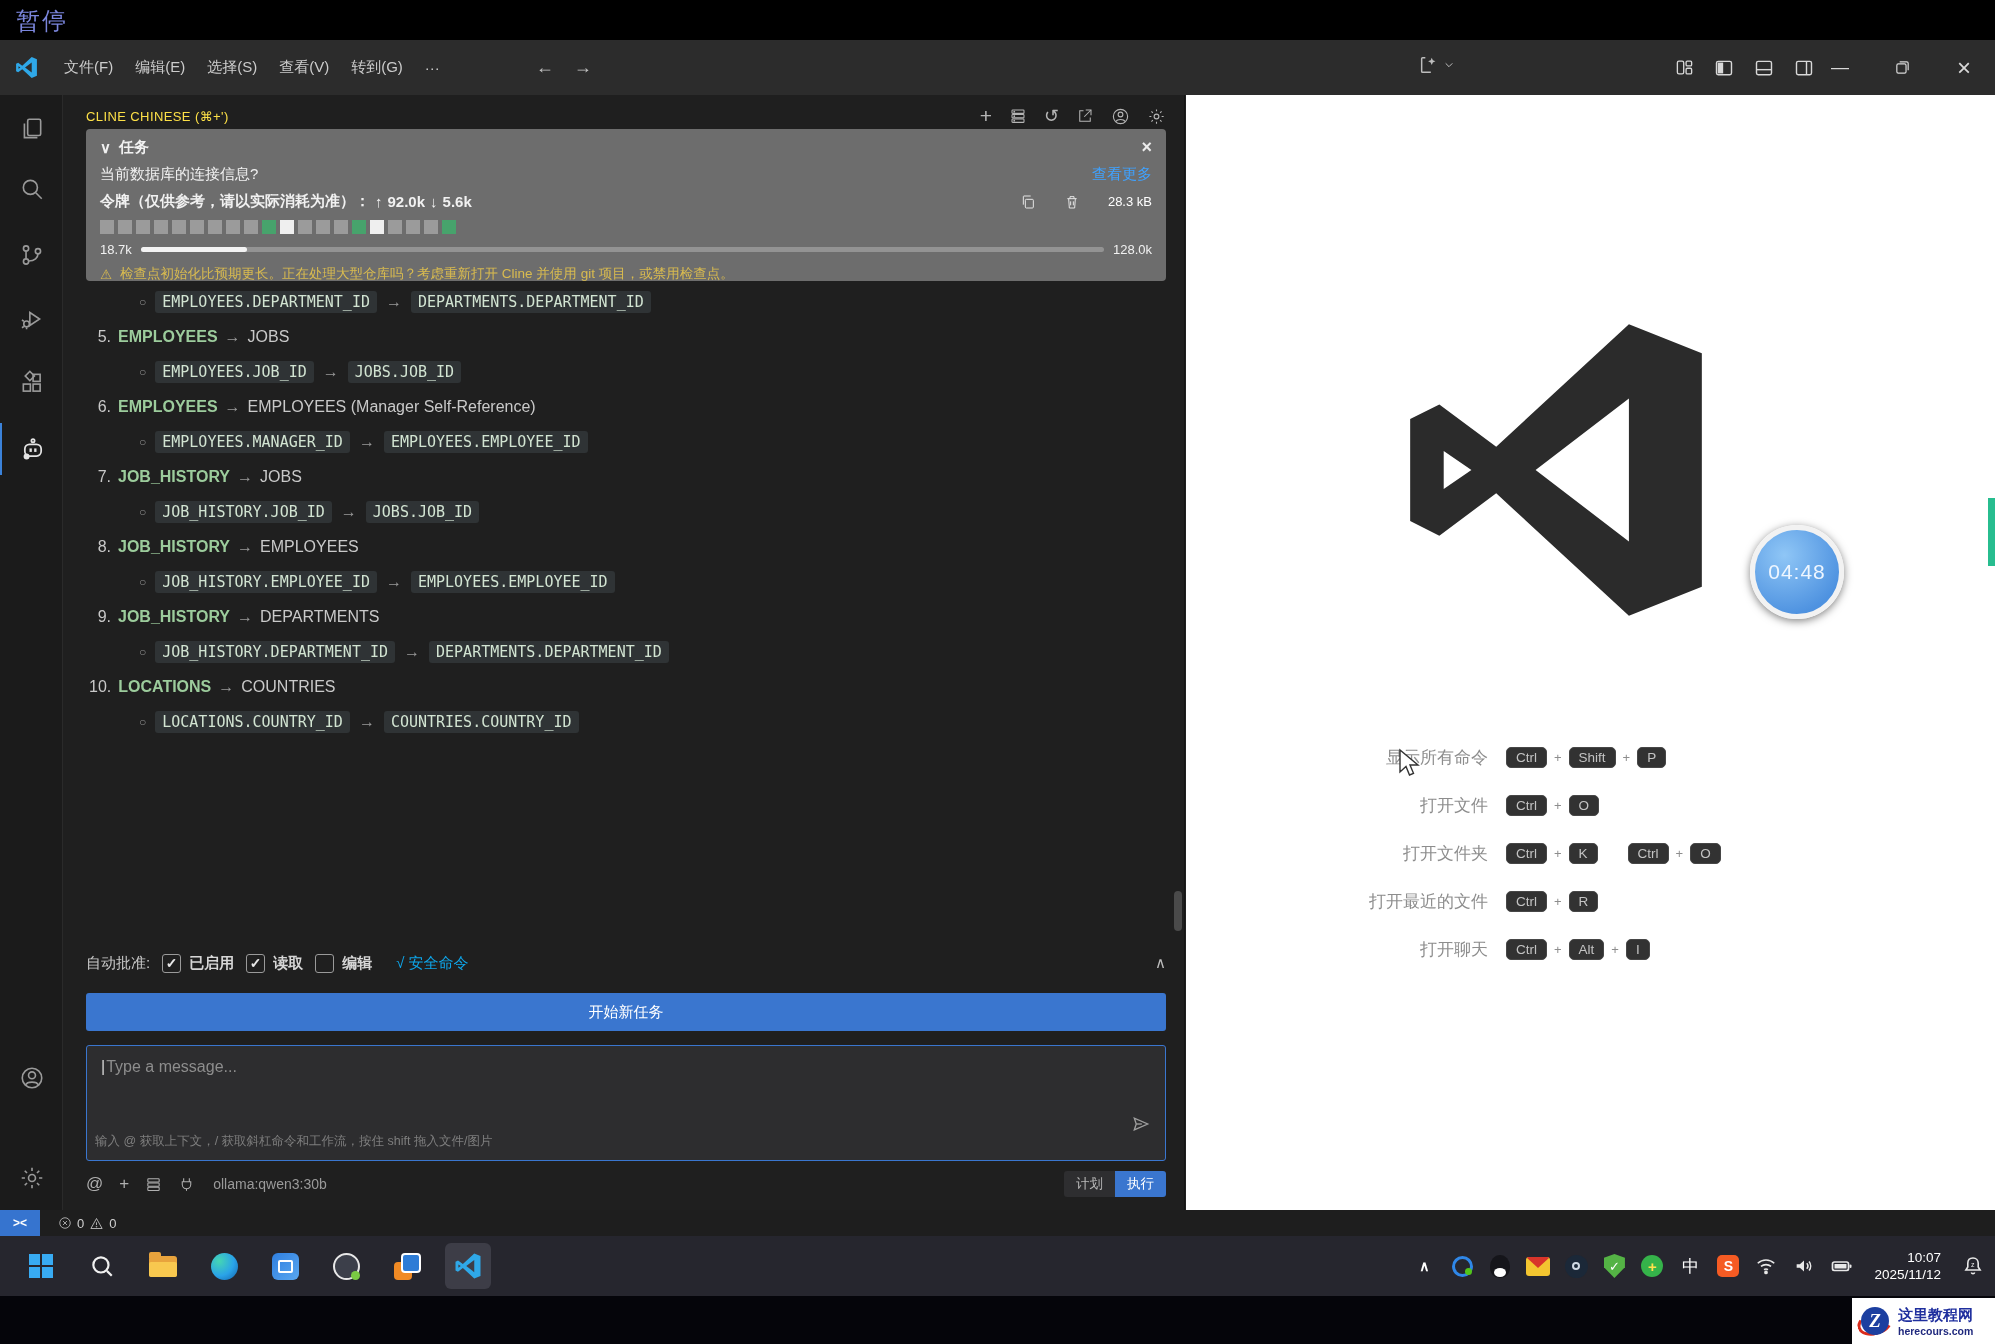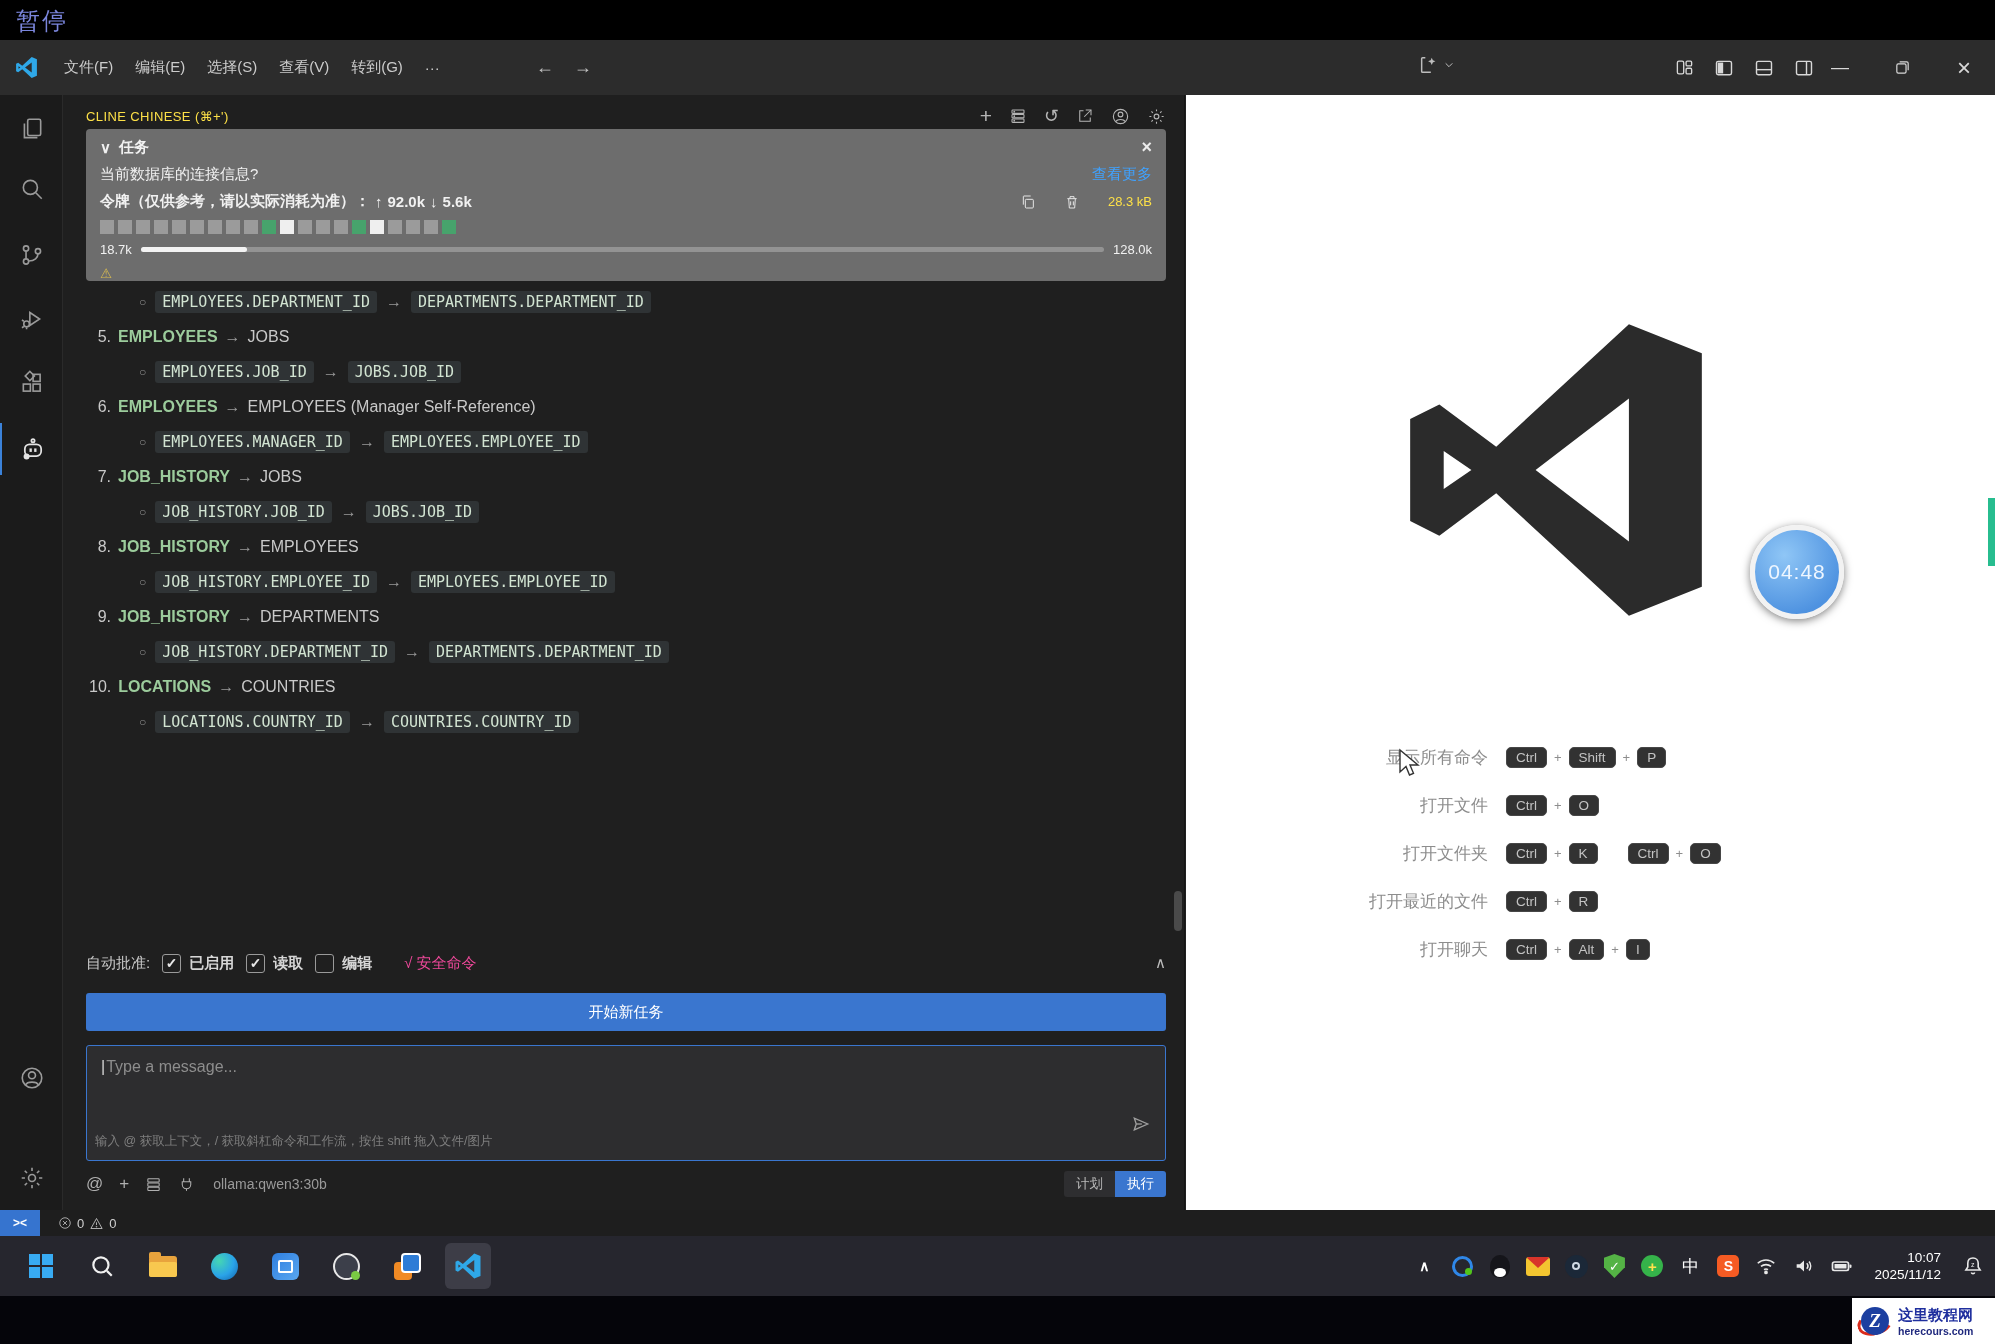--- a/index.html
+++ b/index.html
@@ -48,21 +48,21 @@
 
   
   #task-card { position:absolute; left:22px; top:34px; width:1080px; height:152px;
                background:#6d6d6d; border-radius:4px; padding:8px 14px; color:#f1f1f1; }
   .tc-row { display:flex; align-items:center; }
   #tc-head { font-size:15px; font-weight:bold; gap:8px; }
   #tc-close { margin-left:auto; font-size:18px; color:#ececec; }
   #tc-question { margin-top:7px; font-size:15px; }
   #tc-seemore { margin-left:auto; color:#3fa2ff; }
   #tc-tokens { margin-top:8px; font-size:15px; font-weight:bold; gap:5px; }
-  #tc-token-icons { margin-left:auto; display:flex; gap:28px; align-items:center; font-weight:normal; font-size:13px; color:#fde047; }
+  #tc-token-icons { margin-left:auto; display:flex; gap:28px; align-items:center; font-weight:normal; font-size:13px; color:#ffffff; }
   #tc-token-icons svg { stroke:#e6e6e6; fill:none; stroke-width:1.5; }
   #tc-segments { margin-top:9px; display:flex; gap:4px; }
   .seg { width:14px; height:14px; }
   .seg-gray { background:#9b9b9b; } .seg-green { background:#47a36c; } .seg-white { background:#efefef; }
   #tc-progress { margin-top:8px; gap:9px; font-size:13px; }
   #tc-track { flex:1; height:5px; background:#939393; border-radius:3px; position:relative; }
   #tc-fill { position:absolute; left:0; top:0; height:5px; width:11%; background:#f3f3f3; border-radius:3px; }
   #tc-warning { margin-top:8px; gap:8px; font-size:13.5px; color:#d9bb4f; }
 
   
@@ -77,21 +77,21 @@
           font-size:15px; padding:2px 7px; border-radius:3px; }
 
   #panel-scrollbar { position:absolute; right:2px; top:796px; width:8px; height:40px; background:#4a4a4a; border-radius:4px; }
 
   
   #auto-approve { position:absolute; left:22px; top:852px; width:1080px; height:32px; display:flex; align-items:center; gap:12px; }
   #aa-label { color:#c9c9c9; font-size:15px; }
   .aa-opt { display:flex; align-items:center; gap:8px; color:#d6d6d6; font-size:15px; font-weight:bold; }
   .checkbox { width:19px; height:19px; border:1.5px solid #9a9a9a; border-radius:3px;
               display:flex; align-items:center; justify-content:center; color:#e8e8e8; font-size:14px; }
-  #aa-safe { color:#ec4899; font-size:15px; margin-left:20px; }
+  #aa-safe { color:#0ea5e9; font-size:15px; margin-left:12px; }
   #aa-collapse { margin-left:auto; color:#bdbdbd; font-size:15px; }
 
   #new-task-btn { position:absolute; left:22px; top:898px; width:1080px; height:38px;
                   background:#3a76cf; color:#ffffff; font-size:15px; border:none; border-radius:3px;
                   display:flex; align-items:center; justify-content:center; }
 
   
   #chat-input { position:absolute; left:22px; top:950px; width:1080px; height:116px;
                 background:#2d2d2f; border:1px solid #3a76cf; border-radius:3px; padding:12px 14px; }
   #ci-placeholder { display:flex; align-items:center; color:#8d8d8d; font-size:16px; }
@@ -426,20 +426,21 @@
         </div>
       <div class="tc-row" id="tc-progress">
         <span>18.7k</span>
         <span id="tc-track">
             <span id="tc-fill"></span>
           </span>
         <span>128.0k</span>
       </div>
       <div class="tc-row" id="tc-warning">
         <span>⚠</span>
+        <span>检查点初始化比预期更长。正在处理大型仓库吗？考虑重新打开 Cline 并使用 git 项目，或禁用检查点。</span>
       </div>
     </div>
 
     <div id="rel-list">
       <div class="rel-code" style="margin-top:0;">
         <span class="bullet">○</span>
         <span class="chip">EMPLOYEES.DEPARTMENT_ID</span>
         <span class="arrow">→</span>
         <span class="chip">DEPARTMENTS.DEPARTMENT_ID</span>
       </div>

